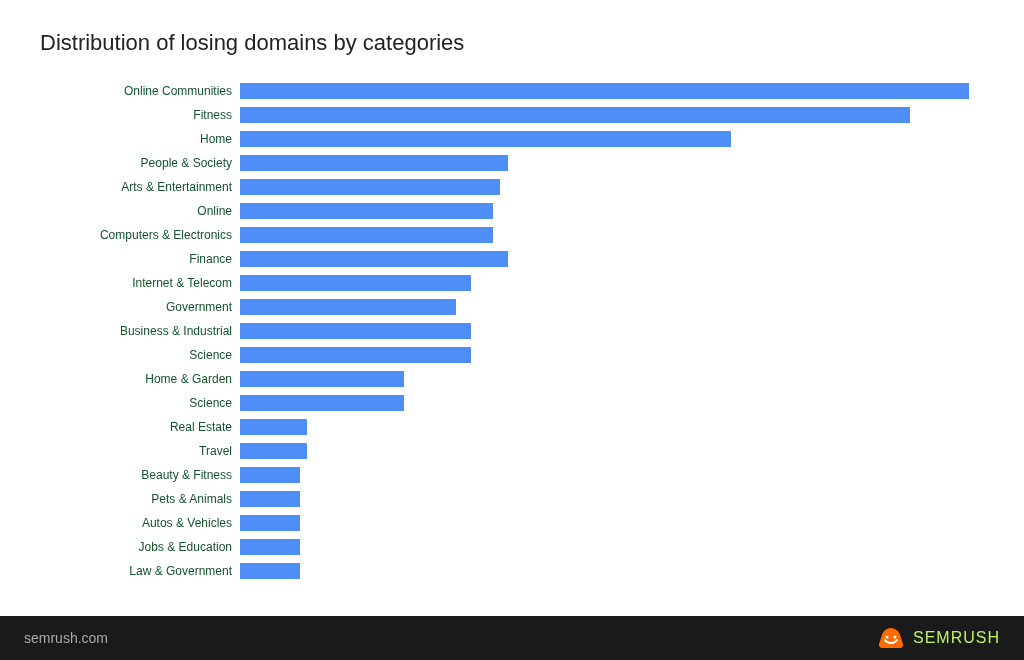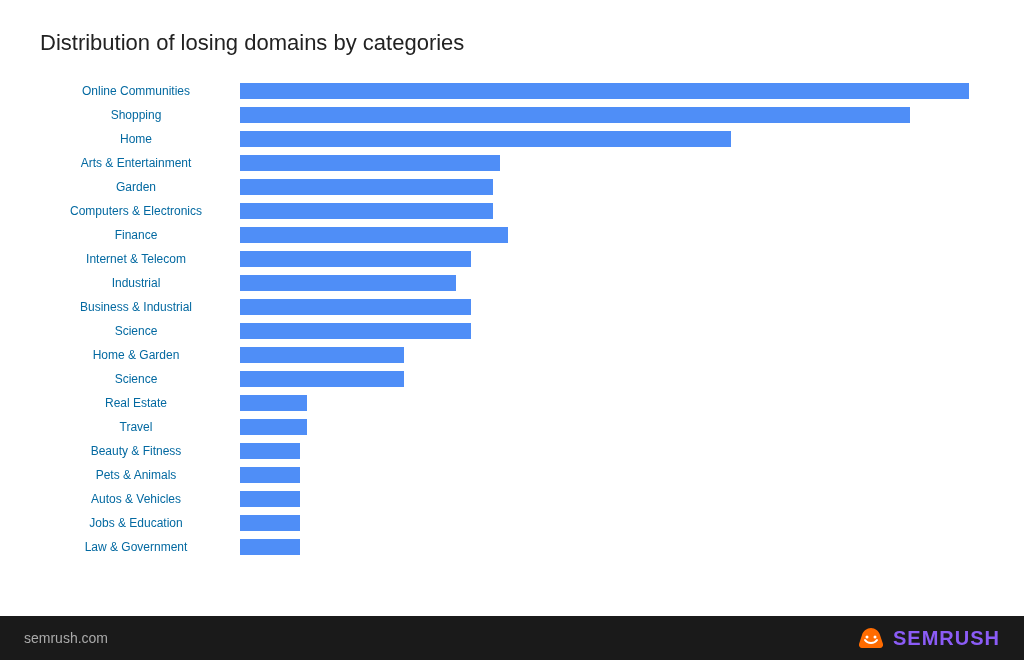--- a/index.html
+++ b/index.html
@@ -28,23 +28,23 @@
       gap: 0px;
     }
     .bar-row {
       display: flex;
       align-items: center;
       height: 22px;
       margin-bottom: 2px;
     }
     .bar-label {
       width: 200px;
-      text-align: center;
+      text-align: right;
       font-size: 12px;
-      color: #0369a1;
+      color: #14532d;
       padding-right: 8px;
       flex-shrink: 0;
       white-space: nowrap;
     }
     .bar-track {
       flex: 1;
       height: 16px;
       position: relative;
     }
     .bar-fill {
@@ -68,58 +68,64 @@
     .semrush-logo {
       display: flex;
       align-items: center;
       gap: 8px;
     }
     .semrush-icon {
       width: 28px;
       height: 24px;
     }
     .semrush-text {
-      color: #8b5cf6;
-      font-size: 20px;
-      font-weight: 700;
+      color: #bef264;
+      font-size: 16px;
+      font-weight: 400;
       letter-spacing: 1px;
     }
   </style>
 </head>
 <body>
 
 <div class="chart-container">
   <div class="chart-title">Distribution of losing domains by categories</div>
   <div class="chart-area" id="chart-area">
   <div class="bar-row">
         <div class="bar-label">Online Communities</div>
         <div class="bar-track">
           <div class="bar-fill" style="width: 98%; background: rgb(79, 142, 247);"></div>
         </div>
       </div>
       <div class="bar-row">
-        <div class="bar-label">Shopping</div>
+        <div class="bar-label">Fitness</div>
         <div class="bar-track">
           <div class="bar-fill" style="width: 90%; background: rgb(79, 142, 247);"></div>
         </div>
       </div>
       <div class="bar-row">
         <div class="bar-label">Home</div>
         <div class="bar-track">
           <div class="bar-fill" style="width: 66%; background: rgb(79, 142, 247);"></div>
         </div>
       </div>
       <div class="bar-row">
+        <div class="bar-label">People &amp; Society</div>
+        <div class="bar-track">
+          <div class="bar-fill" style="width: 36%; background: rgb(79, 142, 247);"></div>
+        </div>
+      </div>
+      <div class="bar-row">
         <div class="bar-label">Arts &amp; Entertainment</div>
         <div class="bar-track">
           <div class="bar-fill" style="width: 35%; background: rgb(79, 142, 247);"></div>
         </div>
       </div>
       <div class="bar-row">
-        <div class="bar-label">Garden</div>
+        <div class="bar-label">Online</div>
         <div class="bar-track">
           <div class="bar-fill" style="width: 34%; background: rgb(79, 142, 247);"></div>
         </div>
       </div>
       <div class="bar-row">
         <div class="bar-label">Computers &amp; Electronics</div>
         <div class="bar-track">
           <div class="bar-fill" style="width: 34%; background: rgb(79, 142, 247);"></div>
         </div>
       </div>
@@ -129,21 +135,21 @@
           <div class="bar-fill" style="width: 36%; background: rgb(79, 142, 247);"></div>
         </div>
       </div>
       <div class="bar-row">
         <div class="bar-label">Internet &amp; Telecom</div>
         <div class="bar-track">
           <div class="bar-fill" style="width: 31%; background: rgb(79, 142, 247);"></div>
         </div>
       </div>
       <div class="bar-row">
-        <div class="bar-label">Industrial</div>
+        <div class="bar-label">Government</div>
         <div class="bar-track">
           <div class="bar-fill" style="width: 29%; background: rgb(79, 142, 247);"></div>
         </div>
       </div>
       <div class="bar-row">
         <div class="bar-label">Business &amp; Industrial</div>
         <div class="bar-track">
           <div class="bar-fill" style="width: 31%; background: rgb(79, 142, 247);"></div>
         </div>
       </div>

